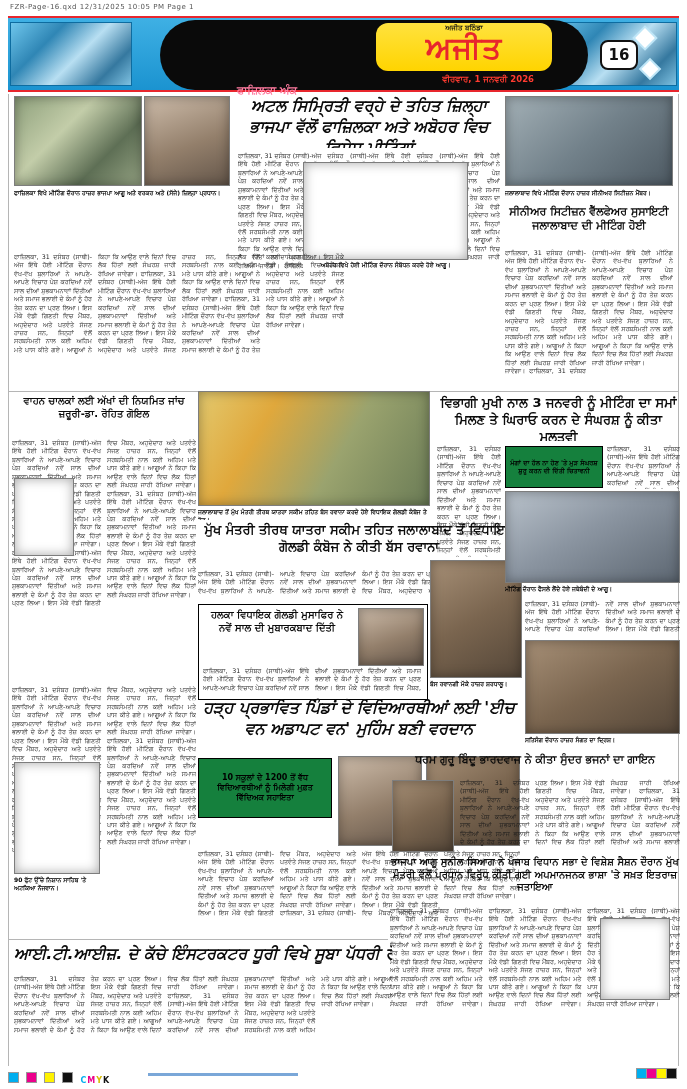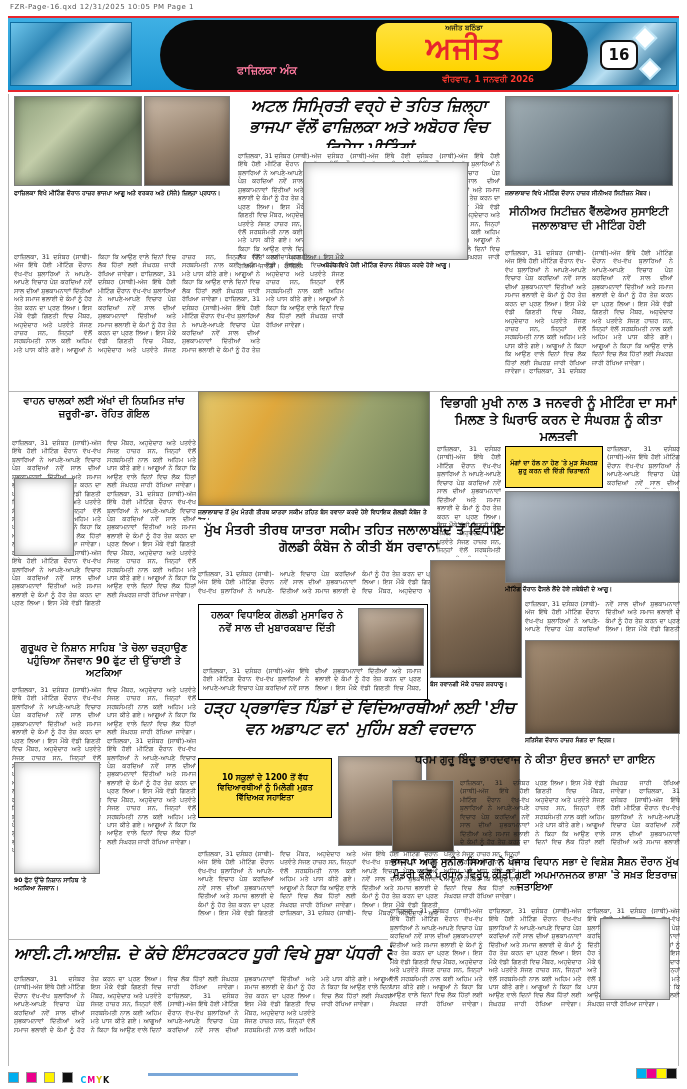--- a/index.html
+++ b/index.html
@@ -7,21 +7,21 @@
         font-family:"DejaVu Sans","Liberation Sans",sans-serif;}
   .abs{position:absolute;box-sizing:border-box;}
   .printline{font-size:7px;color:#555;letter-spacing:.5px;white-space:nowrap;}
   .band{background:linear-gradient(180deg,#3fb0e4,#1b93d0);border-top:2px solid #e8262d;border-bottom:2px solid #e8262d;}
   .deco{border:1px solid #0d6ca0;background:
         linear-gradient(135deg,#6ec6ec 0%,#2f86b5 30%,#b8dff2 55%,#35789f 80%,#7fc2e2 100%);}
   .diamond{position:absolute;background:#fff;transform:rotate(45deg);box-shadow:0 0 0 2px #bfe6f7;}
   .oval{background:#0a0a0a;border-radius:40px;}
   .citybox{background:#e8262d;border-radius:14px;display:flex;align-items:center;justify-content:center;
            color:#ffd400;font-weight:bold;font-size:21px;text-shadow:1px 1px 0 #7a0000;overflow:hidden;}
-  .edition{color:#ff7ba0;font-weight:bold;font-size:11px;text-align:center;overflow:hidden;}
+  .edition{color:#ff7ba0;font-weight:bold;font-size:11px;text-align:center;overflow:hidden;margin-top:20px;}
   .brandbox{background:linear-gradient(180deg,#ffe23e,#ffd400);border-radius:12px;text-align:center;overflow:hidden;}
   .brandsmall{font-size:7px;color:#111;font-weight:bold;line-height:10px;}
   .brand{font-size:30px;line-height:30px;color:#e8262d;font-weight:bold;letter-spacing:1px;}
   .dateline{color:#ff3b30;font-weight:bold;font-size:8.5px;text-align:right;overflow:hidden;}
   .pageno{background:#fff;border:2px solid #111;border-radius:8px;display:flex;align-items:center;
           justify-content:center;font-weight:bold;font-size:15px;color:#111;}
   .hl{font-weight:bold;color:#0b0b0b;text-align:center;overflow:hidden;}
   .hl-xl{font-size:16px;line-height:1.3;font-style:italic;}
   .hl-lg{font-size:13px;line-height:1.3;}
   .hl-md{font-size:11px;line-height:1.3;}
@@ -30,21 +30,21 @@
   .c2{column-count:2}.c3{column-count:3}.c4{column-count:4}.c5{column-count:5}
   .cap{font-size:6px;line-height:1.25;font-weight:bold;color:#000;overflow:hidden;}
   .capc{text-align:center;}
   .photo{border:1px solid #7d7d7d;box-shadow:inset 0 0 12px rgba(0,0,0,.35);}
   .p1{background:linear-gradient(135deg,#8ea07c,#c3cda9 38%,#5e6f55 70%,#95a383);}
   .p2{background:linear-gradient(160deg,#cdbcaa,#937f6b 55%,#64564a);}
   .p3{background:linear-gradient(140deg,#a3b0b6,#72818a 50%,#4e5a63);}
   .p4{background:linear-gradient(120deg,#e3c96e,#e0a83c 28%,#9aa36e 60%,#6b7c56);}
   .p5{background:linear-gradient(150deg,#a68f76,#7a654f 50%,#554739);}
   .p6{background:linear-gradient(150deg,#b9c2cb,#8b95a1 45%,#5d6772);}
-  .notebox{border:1.5px solid #000;background:#fde047;font-weight:bold;text-align:center;
+  .notebox{border:1.5px solid #000;background:#15803d;font-weight:bold;text-align:center;
            color:#000;overflow:hidden;display:flex;align-items:center;justify-content:center;}
   .whitebg{background:#fff;}
   .hair{background:#b5b5b5;}
   .regsq{width:9px;height:9px;display:inline-block;margin-right:2px;border:.5px solid #999;}
   .cmyk span{font-size:8px;font-weight:bold;margin-right:1px;}
 </style>
 </head>
 <body>
 
 <div id="page">
@@ -111,21 +111,20 @@
   <div class="abs hl hl-lg" style="left:437px;top:395px;width:243px;height:46px;">ਵਿਭਾਗੀ ਮੁਖੀ ਨਾਲ 3 ਜਨਵਰੀ ਨੂੰ ਮੀਟਿੰਗ ਦਾ ਸਮਾਂ ਮਿਲਣ ਤੇ ਘਿਰਾਓ ਕਰਨ ਦੇ ਸੰਘਰਸ਼ ਨੂੰ ਕੀਤਾ ਮੁਲਤਵੀ</div>
   <div class="abs bt" style="left:437px;top:445px;width:64px;height:112px;">ਫਾਜ਼ਿਲਕਾ, 31 ਦਸੰਬਰ (ਸਾਥੀ)-ਅੱਜ ਇੱਥੇ ਹੋਈ ਮੀਟਿੰਗ ਦੌਰਾਨ ਵੱਖ-ਵੱਖ ਬੁਲਾਰਿਆਂ ਨੇ ਆਪਣੇ-ਆਪਣੇ ਵਿਚਾਰ ਪੇਸ਼ ਕਰਦਿਆਂ ਨਵੇਂ ਸਾਲ ਦੀਆਂ ਸ਼ੁਭਕਾਮਨਾਵਾਂ ਦਿੱਤੀਆਂ ਅਤੇ ਸਮਾਜ ਭਲਾਈ ਦੇ ਕੰਮਾਂ ਨੂੰ ਹੋਰ ਤੇਜ਼ ਕਰਨ ਦਾ ਪ੍ਰਣ ਲਿਆ। ਇਸ ਮੌਕੇ ਵੱਡੀ ਗਿਣਤੀ ਵਿਚ ਮੈਂਬਰ, ਅਹੁਦੇਦਾਰ ਅਤੇ ਪਤਵੰਤੇ ਸੱਜਣ ਹਾਜ਼ਰ ਸਨ, ਜਿਨ੍ਹਾਂ ਵੱਲੋਂ ਸਰਬਸੰਮਤੀ ਨਾਲ ਕਈ ਅਹਿਮ ਮਤੇ ਪਾਸ ਕੀਤੇ ਗਏ। ਆਗੂਆਂ ਨੇ ਕਿਹਾ ਕਿ ਆਉਣ ਵਾਲੇ ਦਿਨਾਂ ਵਿਚ ਲੋਕ ਹਿੱਤਾਂ ਲਈ ਸੰਘਰਸ਼ ਜਾਰੀ ਰੱਖਿਆ ਜਾਵੇਗਾ। </div>
   <div class="abs notebox" style="left:505px;top:446px;width:98px;height:42px;font-size:6.5px;padding:2px;">ਮੰਗਾਂ ਦਾ ਹੱਲ ਨਾ ਹੋਣ 'ਤੇ ਮੁੜ ਸੰਘਰਸ਼ ਸ਼ੁਰੂ ਕਰਨ ਦੀ ਦਿੱਤੀ ਚਿਤਾਵਨੀ</div>
   <div class="abs bt" style="left:607px;top:445px;width:73px;height:44px;">ਫਾਜ਼ਿਲਕਾ, 31 ਦਸੰਬਰ (ਸਾਥੀ)-ਅੱਜ ਇੱਥੇ ਹੋਈ ਮੀਟਿੰਗ ਦੌਰਾਨ ਵੱਖ-ਵੱਖ ਬੁਲਾਰਿਆਂ ਨੇ ਆਪਣੇ-ਆਪਣੇ ਵਿਚਾਰ ਪੇਸ਼ ਕਰਦਿਆਂ ਨਵੇਂ ਸਾਲ ਦੀਆਂ ਸ਼ੁਭਕਾਮਨਾਵਾਂ ਦਿੱਤੀਆਂ ਅਤੇ ਸਮਾਜ ਭਲਾਈ ਦੇ ਕੰਮਾਂ ਨੂੰ ਹੋਰ ਤੇਜ਼ ਕਰਨ ਦਾ ਪ੍ਰਣ ਲਿਆ। ਇਸ ਮੌਕੇ ਵੱਡੀ ਗਿਣਤੀ ਵਿਚ ਮੈਂਬਰ, ਅਹੁਦੇਦਾਰ ਅਤੇ ਪਤਵੰਤੇ ਸੱਜਣ ਹਾਜ਼ਰ ਸਨ, ਜਿਨ੍ਹਾਂ ਵੱਲੋਂ ਸਰਬਸੰਮਤੀ ਨਾਲ ਕਈ ਅਹਿਮ ਮਤੇ ਪਾਸ ਕੀਤੇ ਗਏ। ਆਗੂਆਂ ਨੇ ਕਿਹਾ ਕਿ ਆਉਣ ਵਾਲੇ ਦਿਨਾਂ ਵਿਚ ਲੋਕ ਹਿੱਤਾਂ ਲਈ ਸੰਘਰਸ਼ ਜਾਰੀ ਰੱਖਿਆ ਜਾਵੇਗਾ। </div>
   <div class="abs photo p6" style="left:505px;top:491px;width:175px;height:92px;"></div>
   <div class="abs cap" style="left:505px;top:585px;width:175px;height:12px;">ਮੀਟਿੰਗ ਦੌਰਾਨ ਫੈਸਲੇ ਲੈਂਦੇ ਹੋਏ ਜਥੇਬੰਦੀ ਦੇ ਆਗੂ।</div>
   <div class="abs bt c2" style="left:525px;top:600px;width:155px;height:38px;">ਫਾਜ਼ਿਲਕਾ, 31 ਦਸੰਬਰ (ਸਾਥੀ)-ਅੱਜ ਇੱਥੇ ਹੋਈ ਮੀਟਿੰਗ ਦੌਰਾਨ ਵੱਖ-ਵੱਖ ਬੁਲਾਰਿਆਂ ਨੇ ਆਪਣੇ-ਆਪਣੇ ਵਿਚਾਰ ਪੇਸ਼ ਕਰਦਿਆਂ ਨਵੇਂ ਸਾਲ ਦੀਆਂ ਸ਼ੁਭਕਾਮਨਾਵਾਂ ਦਿੱਤੀਆਂ ਅਤੇ ਸਮਾਜ ਭਲਾਈ ਦੇ ਕੰਮਾਂ ਨੂੰ ਹੋਰ ਤੇਜ਼ ਕਰਨ ਦਾ ਪ੍ਰਣ ਲਿਆ। ਇਸ ਮੌਕੇ ਵੱਡੀ ਗਿਣਤੀ ਵਿਚ ਮੈਂਬਰ, ਅਹੁਦੇਦਾਰ ਅਤੇ ਪਤਵੰਤੇ ਸੱਜਣ ਹਾਜ਼ਰ ਸਨ, ਜਿਨ੍ਹਾਂ ਵੱਲੋਂ ਸਰਬਸੰਮਤੀ ਨਾਲ ਕਈ ਅਹਿਮ ਮਤੇ ਪਾਸ ਕੀਤੇ ਗਏ। ਆਗੂਆਂ ਨੇ ਕਿਹਾ ਕਿ ਆਉਣ ਵਾਲੇ ਦਿਨਾਂ ਵਿਚ ਲੋਕ ਹਿੱਤਾਂ ਲਈ ਸੰਘਰਸ਼ ਜਾਰੀ ਰੱਖਿਆ ਜਾਵੇਗਾ। </div>
   <div class="abs photo p5" style="left:525px;top:640px;width:155px;height:94px;"></div>
   <div class="abs cap" style="left:525px;top:736px;width:155px;height:14px;">ਸਤਿਸੰਗ ਦੌਰਾਨ ਹਾਜ਼ਰ ਸੰਗਤ ਦਾ ਦ੍ਰਿਸ਼।</div>
 
-  <div class="abs hl hl-sm" style="left:12px;top:642px;width:184px;height:40px;">ਗੁਰੂਘਰ ਦੇ ਨਿਸ਼ਾਨ ਸਾਹਿਬ 'ਤੇ ਚੋਲਾ ਚੜ੍ਹਾਉਣ ਪਹੁੰਚਿਆ ਨੌਜਵਾਨ 90 ਫੁੱਟ ਦੀ ਉੱਚਾਈ ਤੇ ਅਟਕਿਆ</div>
   <div class="abs bt c2" style="left:12px;top:686px;width:184px;height:246px;">ਫਾਜ਼ਿਲਕਾ, 31 ਦਸੰਬਰ (ਸਾਥੀ)-ਅੱਜ ਇੱਥੇ ਹੋਈ ਮੀਟਿੰਗ ਦੌਰਾਨ ਵੱਖ-ਵੱਖ ਬੁਲਾਰਿਆਂ ਨੇ ਆਪਣੇ-ਆਪਣੇ ਵਿਚਾਰ ਪੇਸ਼ ਕਰਦਿਆਂ ਨਵੇਂ ਸਾਲ ਦੀਆਂ ਸ਼ੁਭਕਾਮਨਾਵਾਂ ਦਿੱਤੀਆਂ ਅਤੇ ਸਮਾਜ ਭਲਾਈ ਦੇ ਕੰਮਾਂ ਨੂੰ ਹੋਰ ਤੇਜ਼ ਕਰਨ ਦਾ ਪ੍ਰਣ ਲਿਆ। ਇਸ ਮੌਕੇ ਵੱਡੀ ਗਿਣਤੀ ਵਿਚ ਮੈਂਬਰ, ਅਹੁਦੇਦਾਰ ਅਤੇ ਪਤਵੰਤੇ ਸੱਜਣ ਹਾਜ਼ਰ ਸਨ, ਜਿਨ੍ਹਾਂ ਵੱਲੋਂ ਸਰਬਸੰਮਤੀ ਨਾਲ ਕਈ ਅਹਿਮ ਮਤੇ ਪਾਸ ਕੀਤੇ ਗਏ। ਆਗੂਆਂ ਨੇ ਕਿਹਾ ਕਿ ਆਉਣ ਵਾਲੇ ਦਿਨਾਂ ਵਿਚ ਲੋਕ ਹਿੱਤਾਂ ਲਈ ਸੰਘਰਸ਼ ਜਾਰੀ ਰੱਖਿਆ ਜਾਵੇਗਾ। ਫਾਜ਼ਿਲਕਾ, 31 ਦਸੰਬਰ (ਸਾਥੀ)-ਅੱਜ ਇੱਥੇ ਹੋਈ ਮੀਟਿੰਗ ਦੌਰਾਨ ਵੱਖ-ਵੱਖ ਬੁਲਾਰਿਆਂ ਨੇ ਆਪਣੇ-ਆਪਣੇ ਵਿਚਾਰ ਪੇਸ਼ ਕਰਦਿਆਂ ਨਵੇਂ ਸਾਲ ਦੀਆਂ ਸ਼ੁਭਕਾਮਨਾਵਾਂ ਦਿੱਤੀਆਂ ਅਤੇ ਸਮਾਜ ਭਲਾਈ ਦੇ ਕੰਮਾਂ ਨੂੰ ਹੋਰ ਤੇਜ਼ ਕਰਨ ਦਾ ਪ੍ਰਣ ਲਿਆ। ਇਸ ਮੌਕੇ ਵੱਡੀ ਗਿਣਤੀ ਵਿਚ ਮੈਂਬਰ, ਅਹੁਦੇਦਾਰ ਅਤੇ ਪਤਵੰਤੇ ਸੱਜਣ ਹਾਜ਼ਰ ਸਨ, ਜਿਨ੍ਹਾਂ ਵੱਲੋਂ ਸਰਬਸੰਮਤੀ ਨਾਲ ਕਈ ਅਹਿਮ ਮਤੇ ਪਾਸ ਕੀਤੇ ਗਏ। ਆਗੂਆਂ ਨੇ ਕਿਹਾ ਕਿ ਆਉਣ ਵਾਲੇ ਦਿਨਾਂ ਵਿਚ ਲੋਕ ਹਿੱਤਾਂ ਲਈ ਸੰਘਰਸ਼ ਜਾਰੀ ਰੱਖਿਆ ਜਾਵੇਗਾ। ਫਾਜ਼ਿਲਕਾ, 31 ਦਸੰਬਰ (ਸਾਥੀ)-ਅੱਜ ਇੱਥੇ ਹੋਈ ਮੀਟਿੰਗ ਦੌਰਾਨ ਵੱਖ-ਵੱਖ ਬੁਲਾਰਿਆਂ ਨੇ ਆਪਣੇ-ਆਪਣੇ ਵਿਚਾਰ ਪੇਸ਼ ਕਰਦਿਆਂ ਨਵੇਂ ਸਾਲ ਦੀਆਂ ਸ਼ੁਭਕਾਮਨਾਵਾਂ ਦਿੱਤੀਆਂ ਅਤੇ ਸਮਾਜ ਭਲਾਈ ਦੇ ਕੰਮਾਂ ਨੂੰ ਹੋਰ ਤੇਜ਼ ਕਰਨ ਦਾ ਪ੍ਰਣ ਲਿਆ। ਇਸ ਮੌਕੇ ਵੱਡੀ ਗਿਣਤੀ ਵਿਚ ਮੈਂਬਰ, ਅਹੁਦੇਦਾਰ ਅਤੇ ਪਤਵੰਤੇ ਸੱਜਣ ਹਾਜ਼ਰ ਸਨ, ਜਿਨ੍ਹਾਂ ਵੱਲੋਂ ਸਰਬਸੰਮਤੀ ਨਾਲ ਕਈ ਅਹਿਮ ਮਤੇ ਪਾਸ ਕੀਤੇ ਗਏ। ਆਗੂਆਂ ਨੇ ਕਿਹਾ ਕਿ ਆਉਣ ਵਾਲੇ ਦਿਨਾਂ ਵਿਚ ਲੋਕ ਹਿੱਤਾਂ ਲਈ ਸੰਘਰਸ਼ ਜਾਰੀ ਰੱਖਿਆ ਜਾਵੇਗਾ। </div>
   <div class="abs photo p6 whitebg" style="left:14px;top:762px;width:86px;height:112px;"></div>
   <div class="abs cap whitebg" style="left:14px;top:876px;width:86px;height:18px;">90 ਫੁੱਟ ਉੱਚੇ ਨਿਸ਼ਾਨ ਸਾਹਿਬ 'ਤੇ ਅਟਕਿਆ ਨੌਜਵਾਨ।</div>
 
   <div class="abs hl hl-xl" style="left:198px;top:698px;width:322px;height:54px;">ਹੜ੍ਹ ਪ੍ਰਭਾਵਿਤ ਪਿੰਡਾਂ ਦੇ ਵਿਦਿਆਰਥੀਆਂ ਲਈ 'ਈਚ ਵਨ ਅਡਾਪਟ ਵਨ' ਮੁਹਿੰਮ ਬਣੀ ਵਰਦਾਨ</div>
   <div class="abs notebox" style="left:198px;top:758px;width:134px;height:60px;font-size:8px;padding:3px;">10 ਸਕੂਲਾਂ ਦੇ 1200 ਤੋਂ ਵੱਧ ਵਿਦਿਆਰਥੀਆਂ ਨੂੰ ਮਿਲੇਗੀ ਮੁਫ਼ਤ ਵਿੱਦਿਅਕ ਸਹਾਇਤਾ</div>
   <div class="abs photo p2" style="left:338px;top:756px;width:84px;height:90px;"></div>
   <div class="abs photo p5" style="left:426px;top:756px;width:94px;height:90px;"></div>
   <div class="abs bt c4" style="left:198px;top:850px;width:322px;height:80px;">ਫਾਜ਼ਿਲਕਾ, 31 ਦਸੰਬਰ (ਸਾਥੀ)-ਅੱਜ ਇੱਥੇ ਹੋਈ ਮੀਟਿੰਗ ਦੌਰਾਨ ਵੱਖ-ਵੱਖ ਬੁਲਾਰਿਆਂ ਨੇ ਆਪਣੇ-ਆਪਣੇ ਵਿਚਾਰ ਪੇਸ਼ ਕਰਦਿਆਂ ਨਵੇਂ ਸਾਲ ਦੀਆਂ ਸ਼ੁਭਕਾਮਨਾਵਾਂ ਦਿੱਤੀਆਂ ਅਤੇ ਸਮਾਜ ਭਲਾਈ ਦੇ ਕੰਮਾਂ ਨੂੰ ਹੋਰ ਤੇਜ਼ ਕਰਨ ਦਾ ਪ੍ਰਣ ਲਿਆ। ਇਸ ਮੌਕੇ ਵੱਡੀ ਗਿਣਤੀ ਵਿਚ ਮੈਂਬਰ, ਅਹੁਦੇਦਾਰ ਅਤੇ ਪਤਵੰਤੇ ਸੱਜਣ ਹਾਜ਼ਰ ਸਨ, ਜਿਨ੍ਹਾਂ ਵੱਲੋਂ ਸਰਬਸੰਮਤੀ ਨਾਲ ਕਈ ਅਹਿਮ ਮਤੇ ਪਾਸ ਕੀਤੇ ਗਏ। ਆਗੂਆਂ ਨੇ ਕਿਹਾ ਕਿ ਆਉਣ ਵਾਲੇ ਦਿਨਾਂ ਵਿਚ ਲੋਕ ਹਿੱਤਾਂ ਲਈ ਸੰਘਰਸ਼ ਜਾਰੀ ਰੱਖਿਆ ਜਾਵੇਗਾ। ਫਾਜ਼ਿਲਕਾ, 31 ਦਸੰਬਰ (ਸਾਥੀ)-ਅੱਜ ਇੱਥੇ ਹੋਈ ਮੀਟਿੰਗ ਦੌਰਾਨ ਵੱਖ-ਵੱਖ ਬੁਲਾਰਿਆਂ ਨੇ ਆਪਣੇ-ਆਪਣੇ ਵਿਚਾਰ ਪੇਸ਼ ਕਰਦਿਆਂ ਨਵੇਂ ਸਾਲ ਦੀਆਂ ਸ਼ੁਭਕਾਮਨਾਵਾਂ ਦਿੱਤੀਆਂ ਅਤੇ ਸਮਾਜ ਭਲਾਈ ਦੇ ਕੰਮਾਂ ਨੂੰ ਹੋਰ ਤੇਜ਼ ਕਰਨ ਦਾ ਪ੍ਰਣ ਲਿਆ। ਇਸ ਮੌਕੇ ਵੱਡੀ ਗਿਣਤੀ ਵਿਚ ਮੈਂਬਰ, ਅਹੁਦੇਦਾਰ ਅਤੇ ਪਤਵੰਤੇ ਸੱਜਣ ਹਾਜ਼ਰ ਸਨ, ਜਿਨ੍ਹਾਂ ਵੱਲੋਂ ਸਰਬਸੰਮਤੀ ਨਾਲ ਕਈ ਅਹਿਮ ਮਤੇ ਪਾਸ ਕੀਤੇ ਗਏ। ਆਗੂਆਂ ਨੇ ਕਿਹਾ ਕਿ ਆਉਣ ਵਾਲੇ ਦਿਨਾਂ ਵਿਚ ਲੋਕ ਹਿੱਤਾਂ ਲਈ ਸੰਘਰਸ਼ ਜਾਰੀ ਰੱਖਿਆ ਜਾਵੇਗਾ। </div>
 

